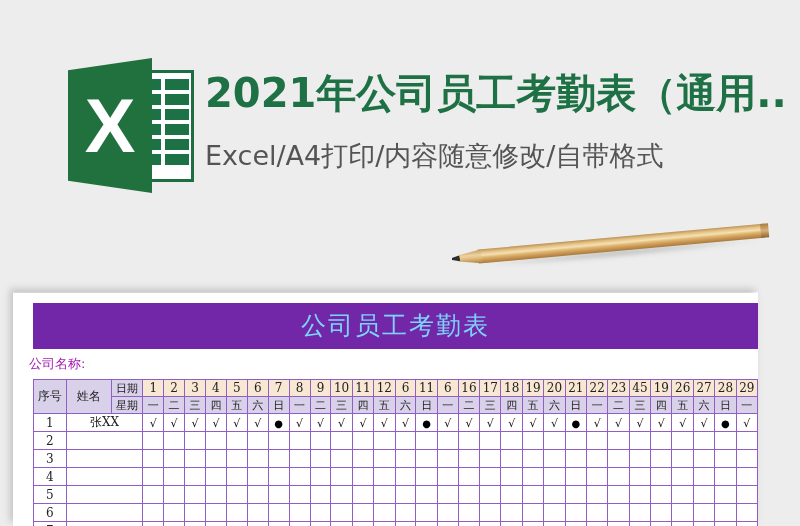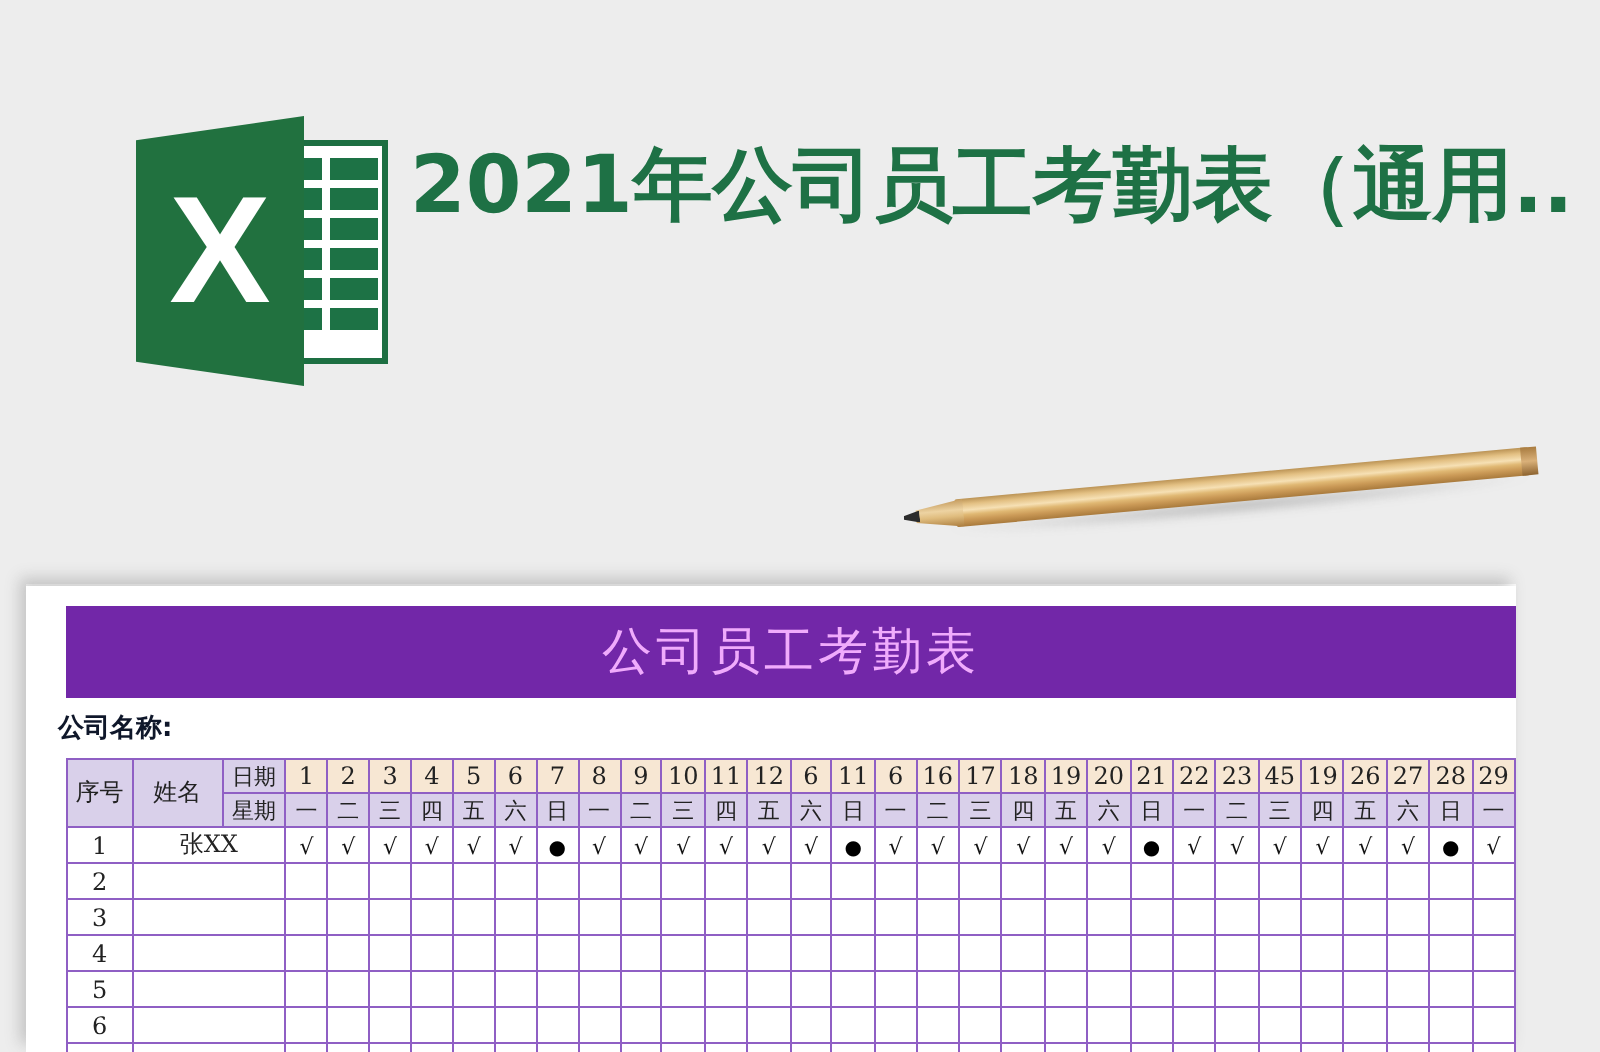--- a/index.html
+++ b/index.html
@@ -88,28 +88,28 @@
     background:#ffffff;
     box-shadow:-3px -4px 7px rgba(90,90,90,.28), 0 -1px 0 rgba(255,255,255,.9);
     overflow:hidden;
   }
   #sheet-banner{
     position:absolute;left:20px;top:10px;width:725px;height:46px;
     background:#7227a8;
   }
   #sheet-banner .t{
     display:block;width:100%;height:46px;line-height:46px;text-align:center;
-    color:#f0abfc;font-size:25px;letter-spacing:2px;
+    color:#7dd3fc;font-size:25px;letter-spacing:2px;
     font-family:"DejaVu Sans","Liberation Sans",sans-serif;
   }
   #company-row{
     position:absolute;left:0px;top:60px;width:745px;height:22px;
   }
   #company-row .lbl{
-    position:absolute;left:16px;top:2px;font-size:13px;color:#0f172a;font-weight:bold;
+    position:absolute;left:16px;top:2px;font-size:13px;color:#a21caf;font-weight:normal;
     font-family:"DejaVu Sans","Liberation Sans",sans-serif;white-space:nowrap;
   }
 
   
   #grid-wrap{
     position:absolute;left:20px;top:86px;width:725px;height:147px;overflow:hidden;
   }
   table.att{
     border-collapse:collapse;table-layout:fixed;
     font-family:"DejaVu Serif","Liberation Serif",serif;
@@ -156,20 +156,21 @@
       <i style="left:4px;top:66px;width:22px;height:11px;"></i>
       <i style="left:30px;top:66px;width:24px;height:11px;"></i>
       <i style="left:4px;top:81px;width:22px;height:11px;"></i>
       <i style="left:30px;top:81px;width:24px;height:11px;"></i>
     </div>
     <div class="flag"></div>
     <div class="xletter">X</div>
   </div>
 
   <div id="promo-title">2021年公司员工考勤表（通用...</div>
+  <div id="promo-sub">Excel/A4打印/内容随意修改/自带格式</div>
 
   <div id="pencil">
     <div class="shadow"></div>
     <div class="body"></div>
     <div class="end"></div>
     <div class="wood"></div>
     <div class="tip"></div>
   </div>
 </div>
 

